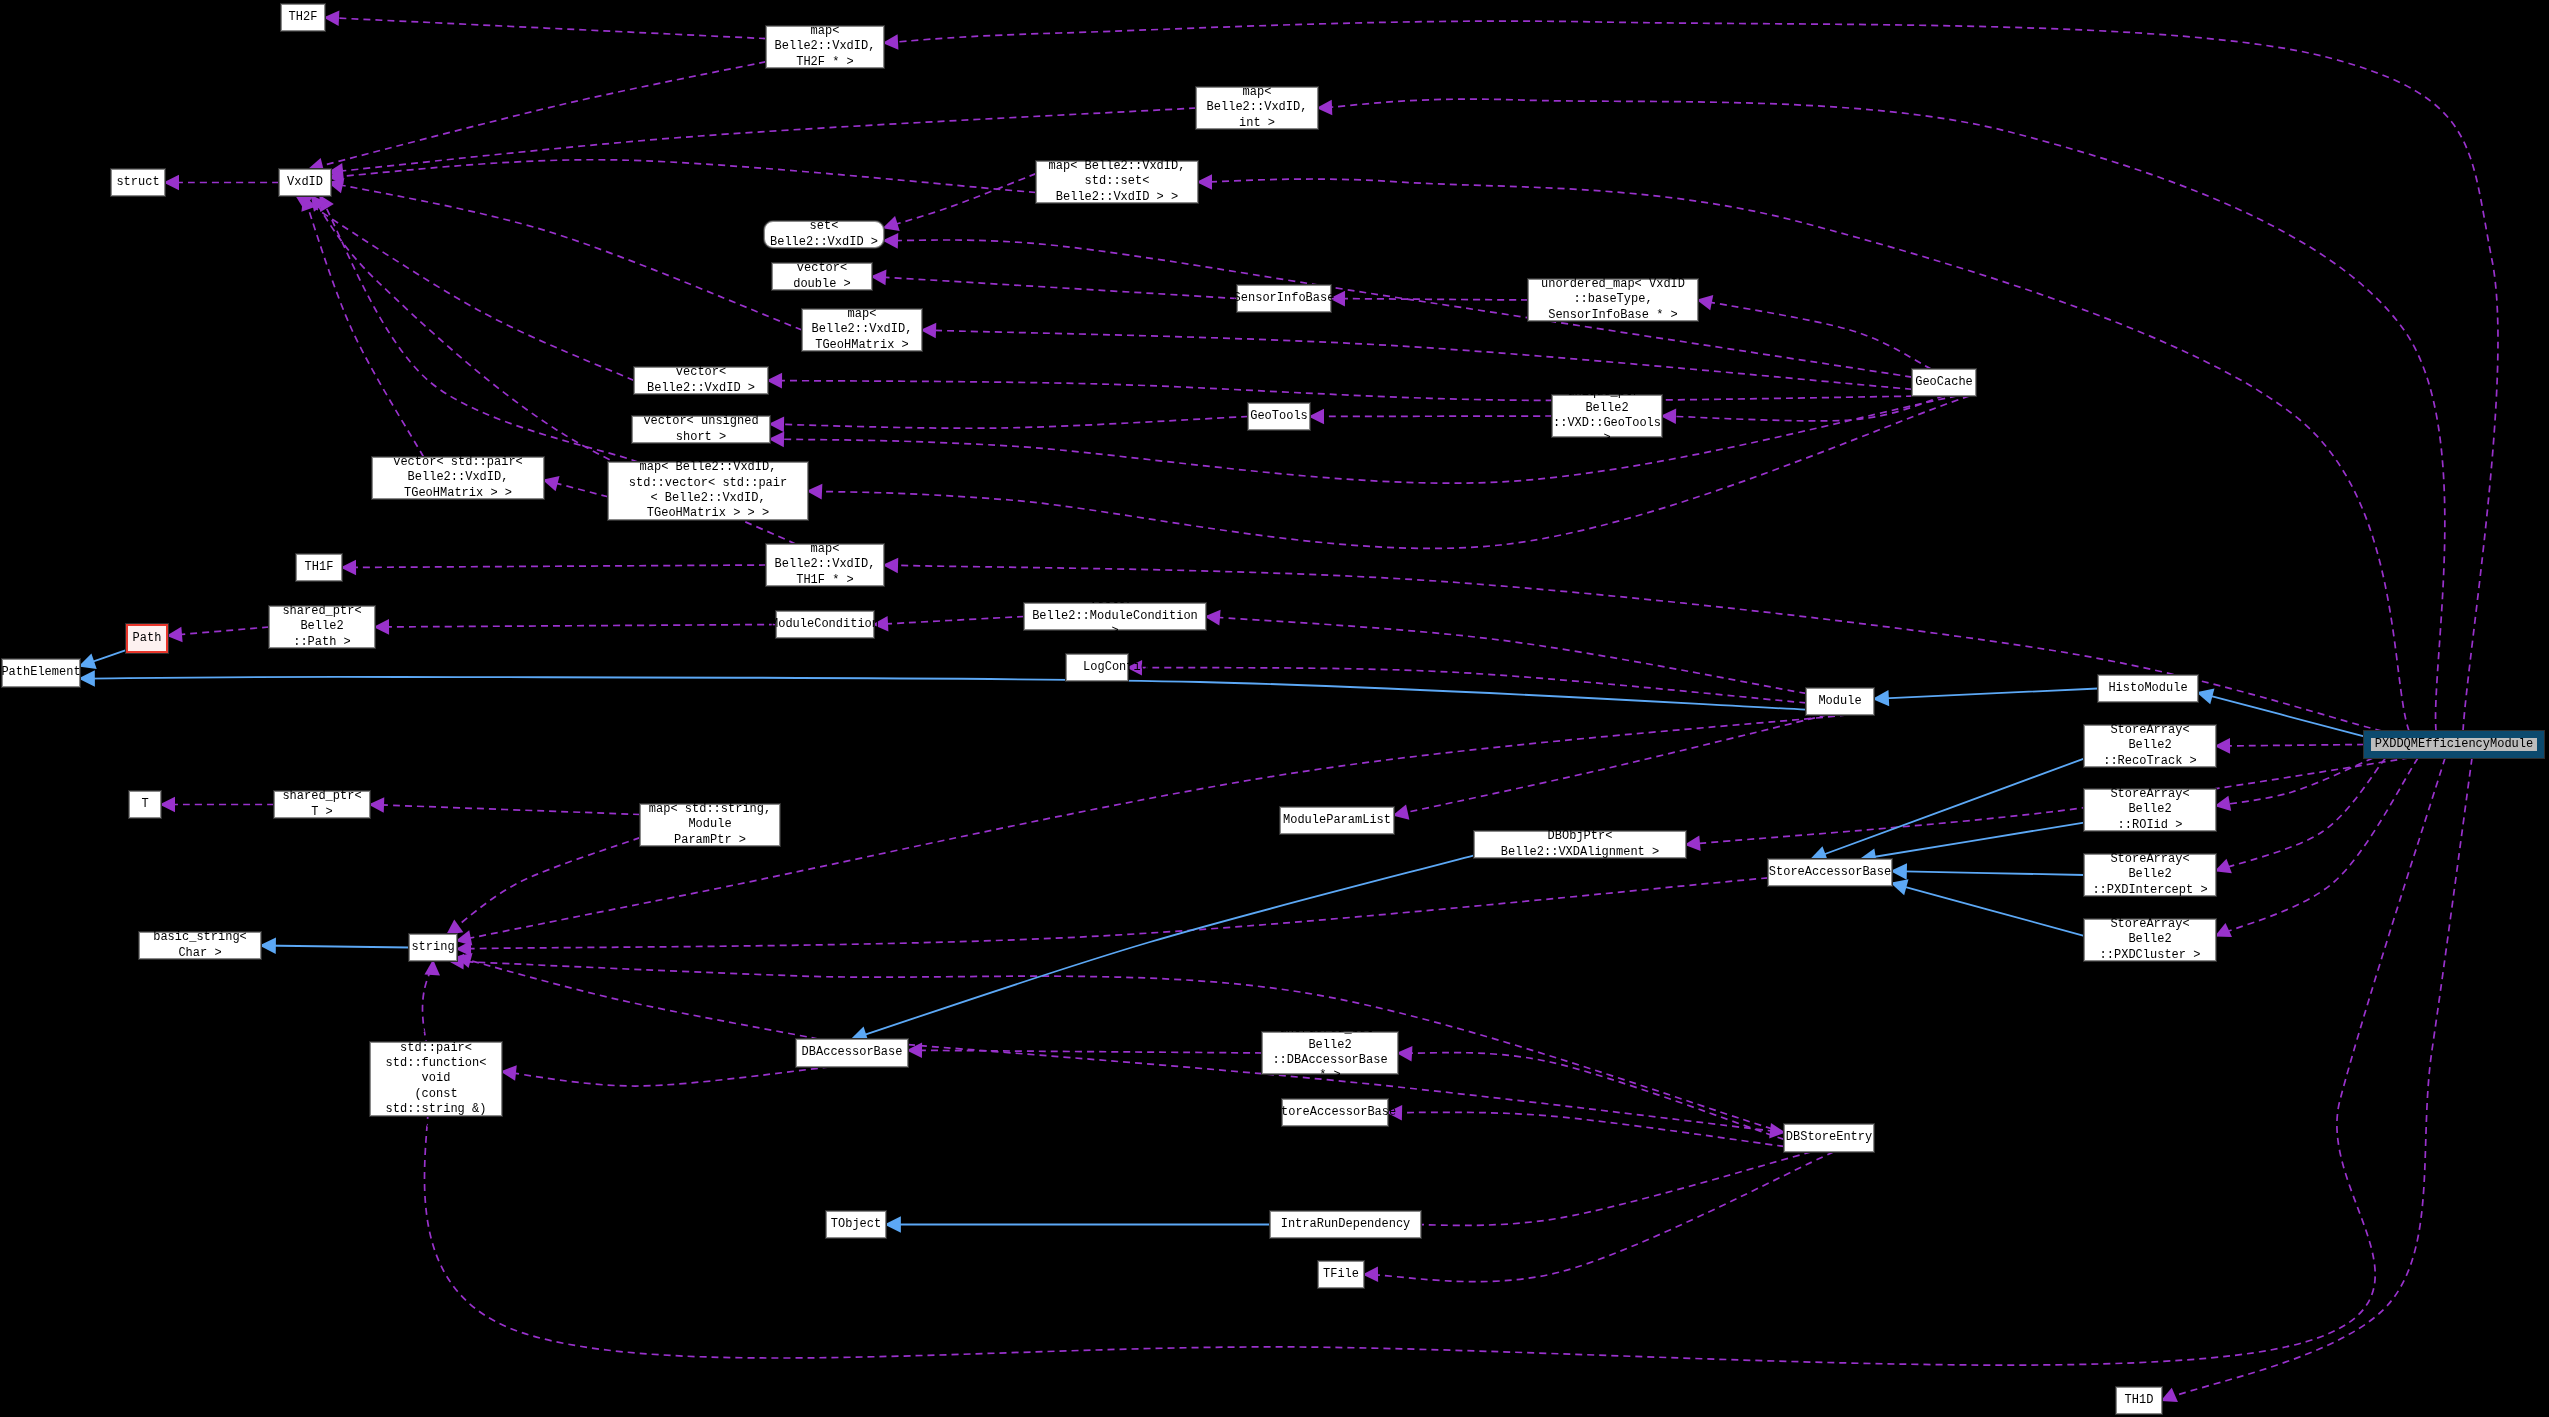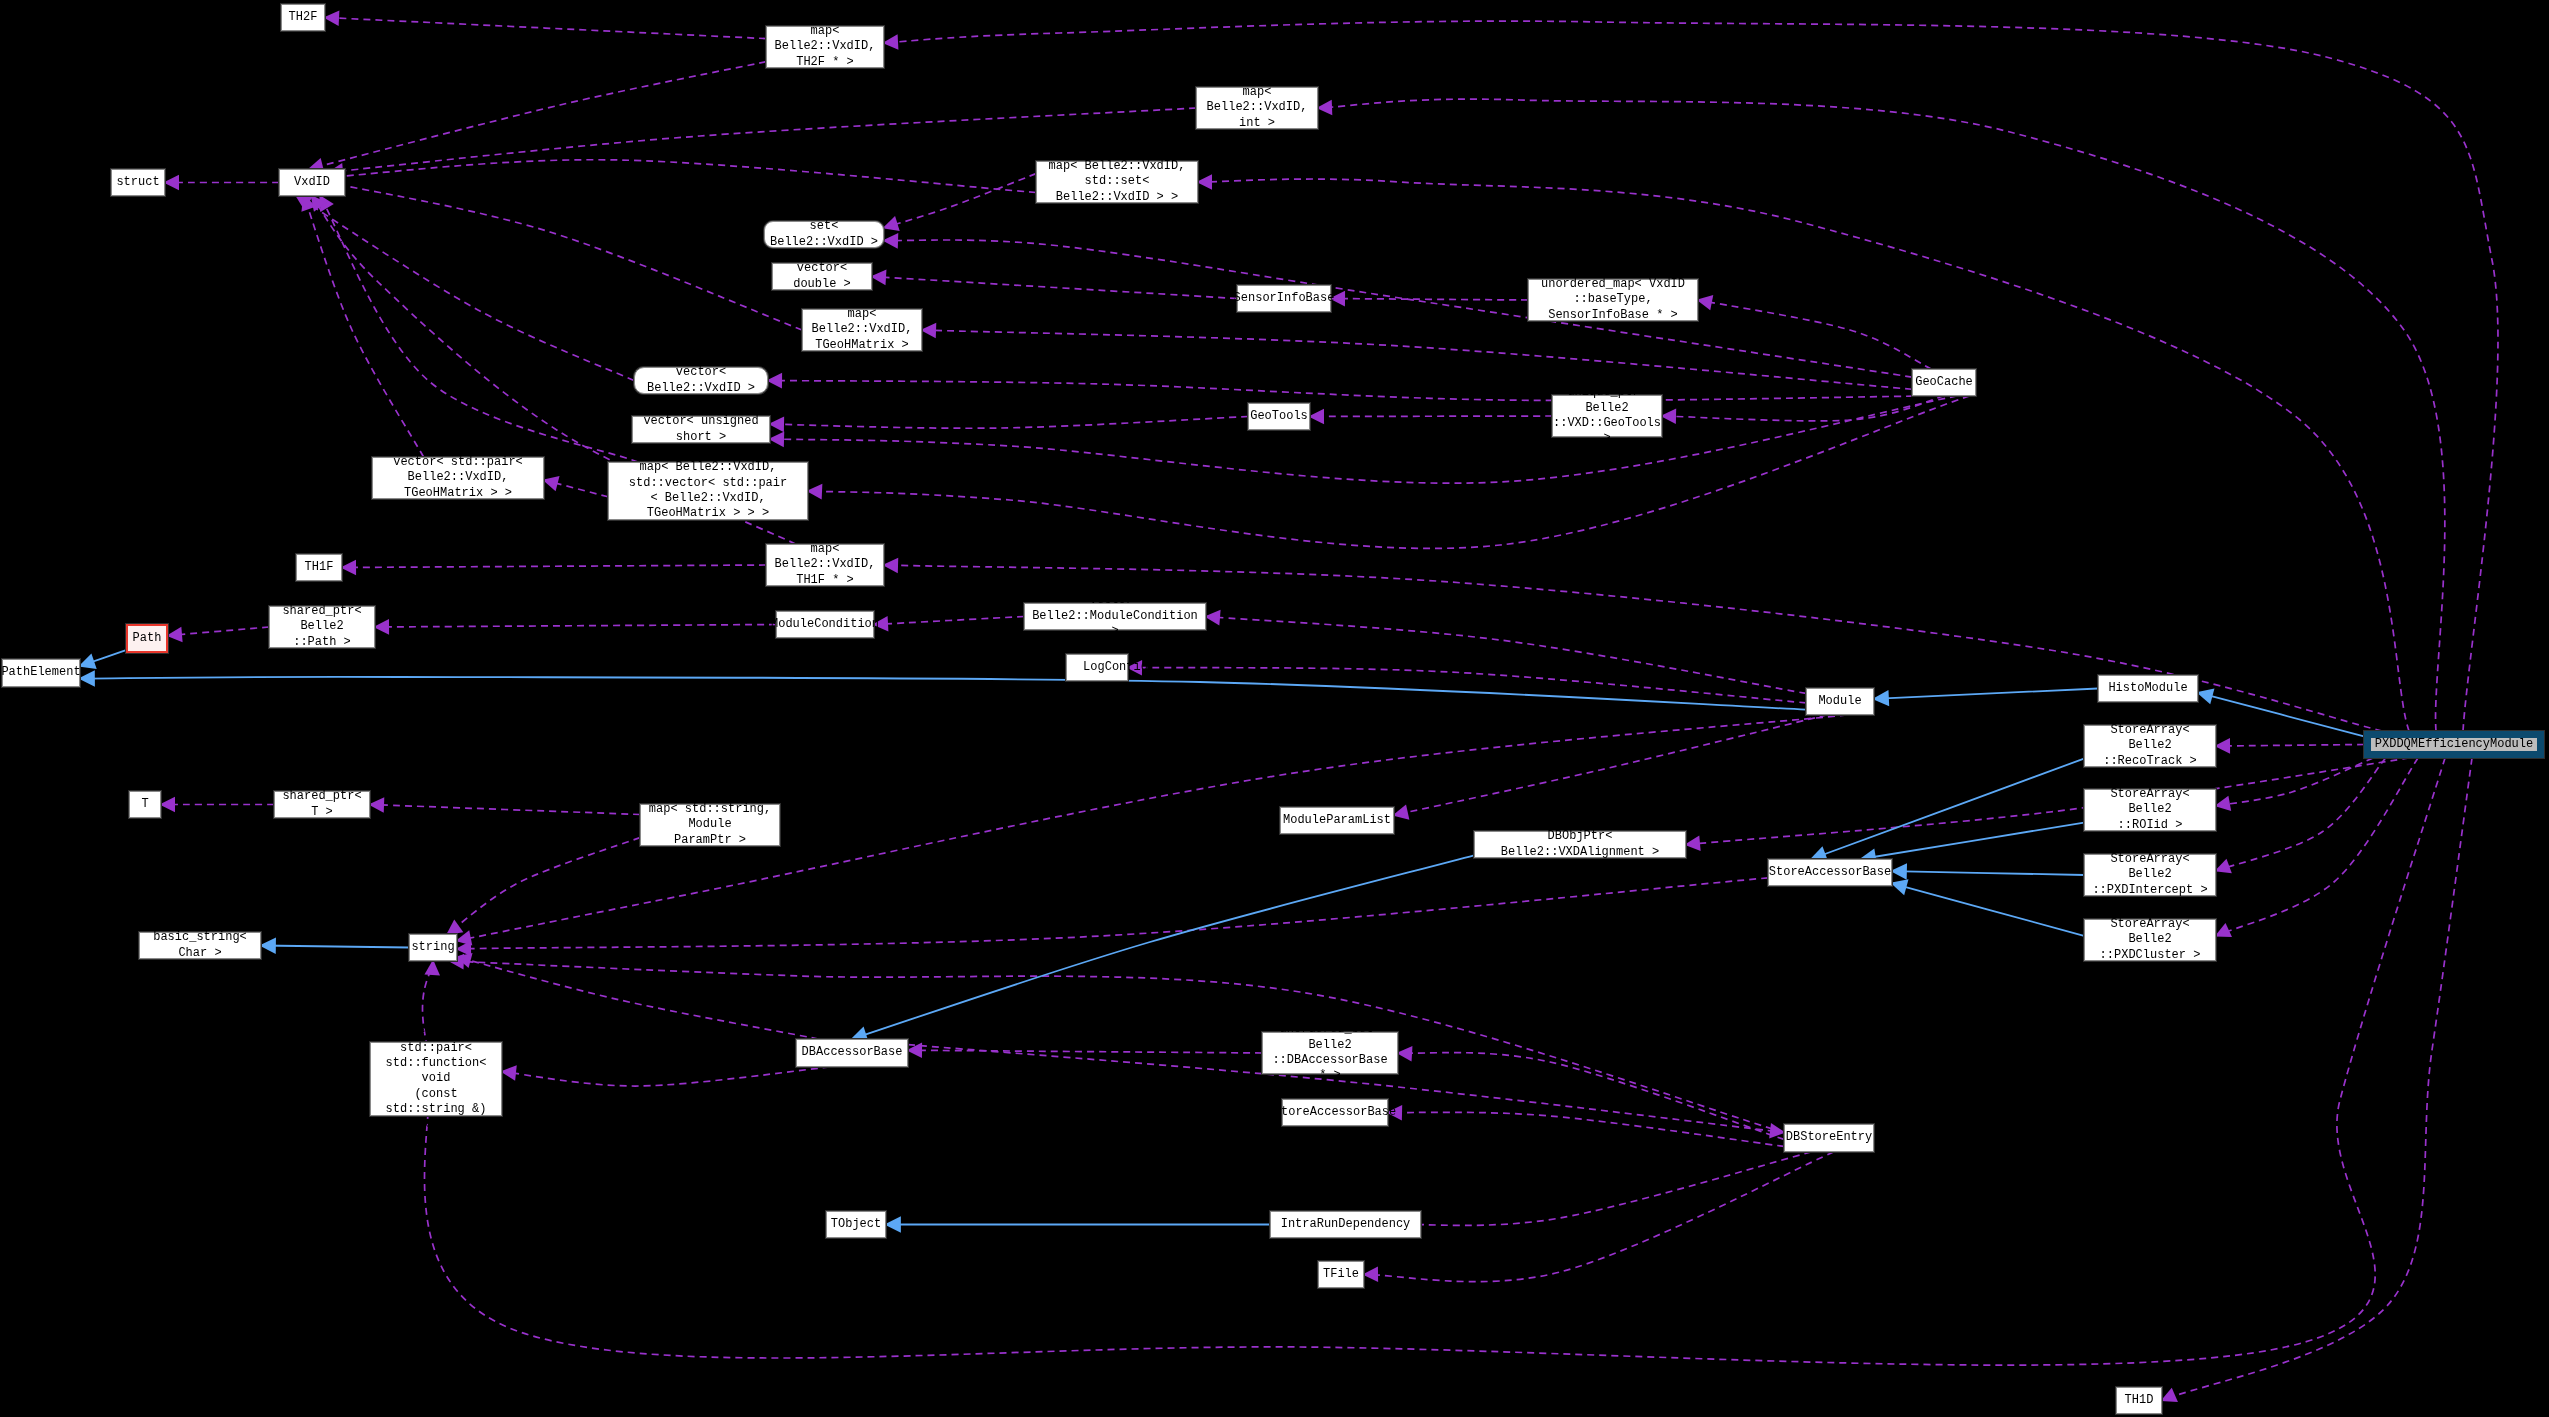--- a/index.html
+++ b/index.html
@@ -99,24 +99,24 @@
     <div class="node" style="left: 1196px; top: 87px; width: 122px; height: 42px;">map&lt; Belle2::VxdID,
 int &gt;</div>
     <div class="node" style="left: 1036px; top: 161px; width: 162px; height: 42px;">map&lt; Belle2::VxdID,
 std::set&lt; Belle2::VxdID &gt; &gt;</div>
     <div class="node" style="left: 764px; top: 221px; width: 120px; height: 27px; border-radius: 9px;">set&lt; Belle2::VxdID &gt;</div>
     <div class="node" style="left: 772px; top: 263px; width: 100px; height: 27px;">vector&lt; double &gt;</div>
     <div class="node" style="left: 1237px; top: 285px; width: 94px; height: 27px;">SensorInfoBase</div>
     <div class="node" style="left: 1528px; top: 279px; width: 170px; height: 42px;">unordered_map&lt; VxdID
 ::baseType, SensorInfoBase * &gt;</div>
     <div class="node" style="left: 111px; top: 169px; width: 54px; height: 27px;">struct</div>
-    <div class="node" style="left: 279px; top: 169px; width: 66px; height: 27px;">VxdID</div>
+    <div class="node" style="left: 279px; top: 169px; width: 52px; height: 27px;">VxdID</div>
     <div class="node" style="left: 802px; top: 309px; width: 120px; height: 42px;">map&lt; Belle2::VxdID,
 TGeoHMatrix &gt;</div>
-    <div class="node" style="left: 634px; top: 367px; width: 134px; height: 27px; border-radius: 10px;">vector&lt; Belle2::VxdID &gt;</div>
+    <div class="node" style="left: 634px; top: 367px; width: 134px; height: 27px;">vector&lt; Belle2::VxdID &gt;</div>
     <div class="node" style="left: 1248px; top: 403px; width: 62px; height: 27px;">GeoTools</div>
     <div class="node" style="left: 1552px; top: 395px; width: 110px; height: 42px;">unique_ptr&lt; Belle2
 ::VXD::GeoTools &gt;</div>
     <div class="node" style="left: 1912px; top: 369px; width: 64px; height: 27px;">GeoCache</div>
     <div class="node" style="left: 632px; top: 416px; width: 138px; height: 27px;">vector&lt; unsigned short &gt;</div>
     <div class="node" style="left: 372px; top: 457px; width: 172px; height: 42px;">vector&lt; std::pair&lt;
 Belle2::VxdID, TGeoHMatrix &gt; &gt;</div>
     <div class="node" style="left: 608px; top: 462px; width: 200px; height: 58px;">map&lt; Belle2::VxdID,
 std::vector&lt; std::pair
 &lt; Belle2::VxdID, TGeoHMatrix &gt; &gt; &gt;</div>

